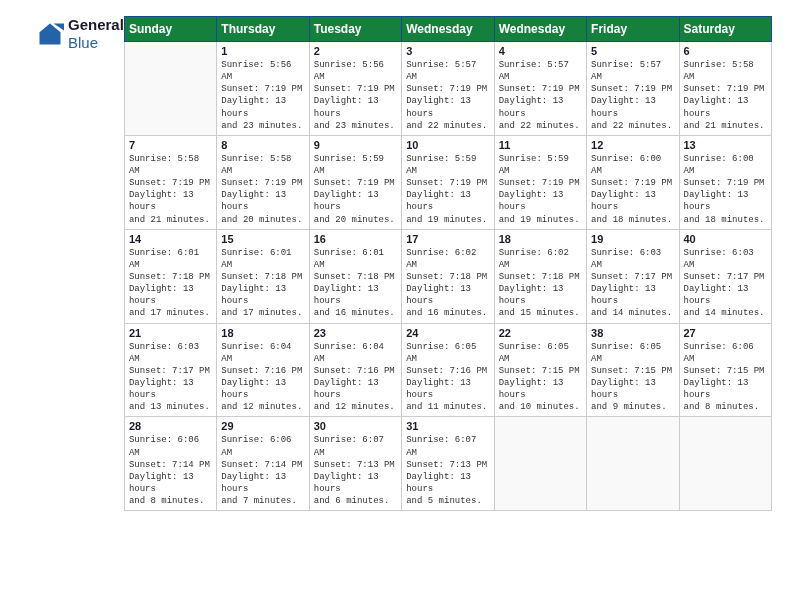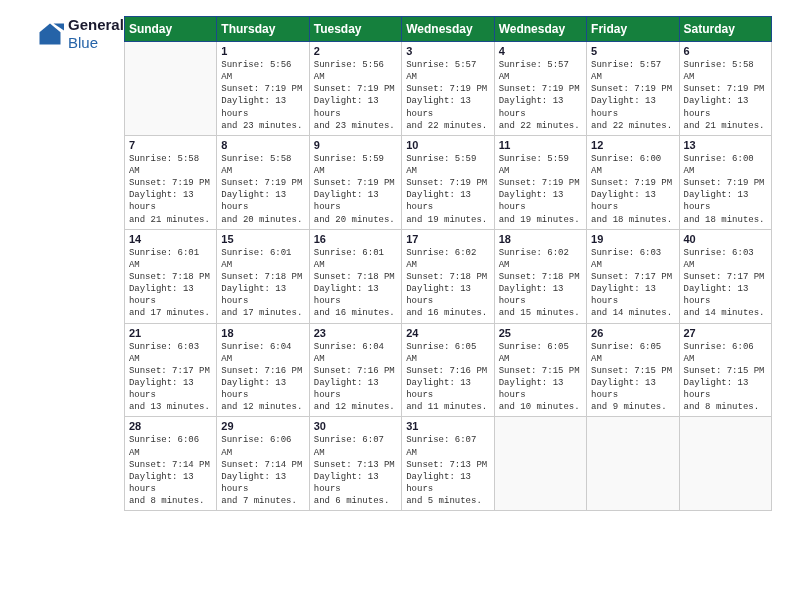--- a/index.html
+++ b/index.html
@@ -292,28 +292,28 @@
 and 12 minutes.</div>
           </td>
           <td>
             <div class="day-number">24</div>
             <div class="day-info" style="white-space: pre-line;">Sunrise: 6:05 AM
 Sunset: 7:16 PM
 Daylight: 13 hours
 and 11 minutes.</div>
           </td>
           <td>
-            <div class="day-number">25</div>
+            <div class="day-number">22</div>
             <div class="day-info" style="white-space: pre-line;">Sunrise: 6:05 AM
 Sunset: 7:15 PM
 Daylight: 13 hours
 and 10 minutes.</div>
           </td>
           <td>
-            <div class="day-number">26</div>
+            <div class="day-number">38</div>
             <div class="day-info" style="white-space: pre-line;">Sunrise: 6:05 AM
 Sunset: 7:15 PM
 Daylight: 13 hours
 and 9 minutes.</div>
           </td>
           <td>
             <div class="day-number">27</div>
             <div class="day-info" style="white-space: pre-line;">Sunrise: 6:06 AM
 Sunset: 7:15 PM
 Daylight: 13 hours

